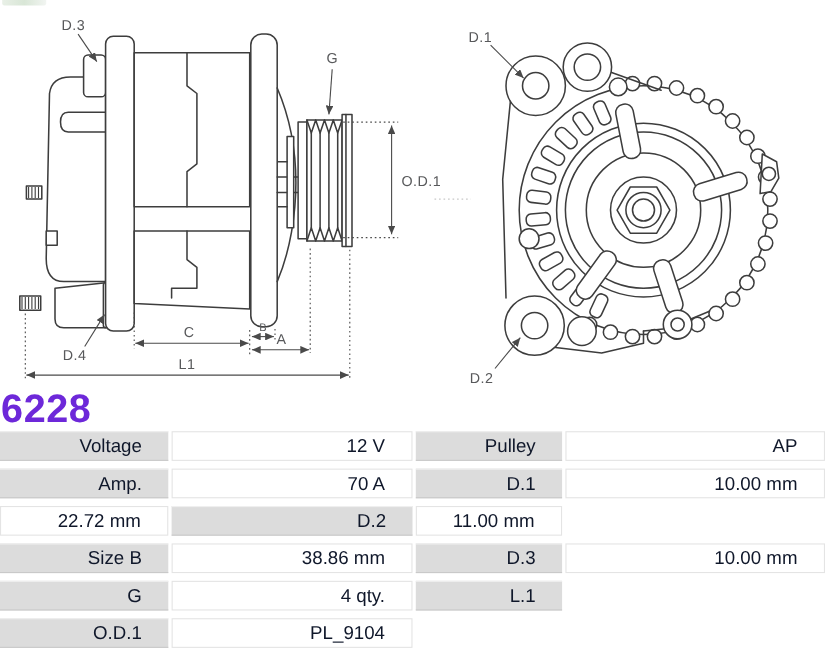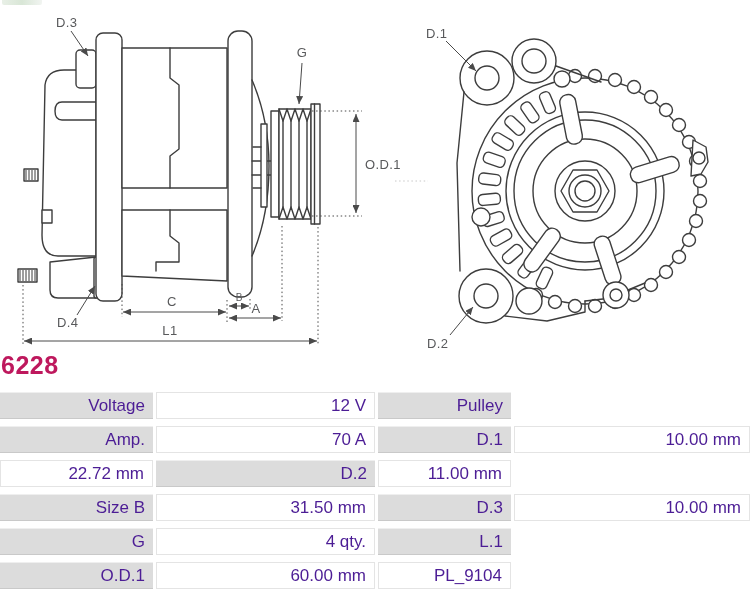--- a/index.html
+++ b/index.html
@@ -17,30 +17,30 @@
   .draw{stroke:#3d3d3d;stroke-width:1.4;fill:none;stroke-linejoin:round;stroke-linecap:round;}
   .fillw{fill:#ffffff;}
   .hatch{stroke:#3d3d3d;stroke-width:1;fill:none;}
   .dim{stroke:#4a4a4a;stroke-width:1;fill:none;}
   .dot{stroke:#4a4a4a;stroke-width:1;fill:none;stroke-dasharray:1.5 2.6;}
   .dotfaint{stroke:#c8c8c8;stroke-width:1;fill:none;stroke-dasharray:1.5 2.6;}
   .lbl{fill:#58595b;font-size:13px;font-family:"Liberation Sans",sans-serif;letter-spacing:.4px;}
   .lblsm{fill:#58595b;font-size:10px;font-family:"Liberation Sans",sans-serif;}
   #part-number{
     position:absolute;left:1px;top:351px;
-    font-size:25px;font-weight:600;color:#be185d;letter-spacing:.5px;
+    font-size:36px;font-weight:600;color:#6d28d9;letter-spacing:.5px;
   }
   #spec-table{position:absolute;left:0;top:385px;width:750px;}
   .spec-row{
     display:grid;grid-template-columns:153px 219px 133px 1fr;
     column-gap:3px;height:27px;margin-top:7px;
   }
   .cell{
     display:flex;align-items:center;justify-content:flex-end;
-    padding-right:8px;font-size:17px;color:#4c1d95;
+    padding-right:24px;font-size:17px;color:#0f172a;
   }
   .cell.label{
     background:#dcdcdc;border-top:1px solid #efefef;border-bottom:1px solid #c9c9c9;
   }
   .cell.value{
     background:#ffffff;border:1px solid #e4e4e4;
   }
 </style>
 </head>
 <body>
@@ -272,41 +272,41 @@
   </g>
 </svg>
 
 <div id="part-number">6228</div>
 
 <div id="spec-table">
   <div class="spec-row">
     <div class="cell label">Voltage</div>
     <div class="cell value">12 V</div>
     <div class="cell label">Pulley</div>
+    <div class="cell value">AP</div>
   </div>
   <div class="spec-row">
     <div class="cell label">Amp.</div>
     <div class="cell value">70 A</div>
     <div class="cell label">D.1</div>
     <div class="cell value">10.00 mm</div>
   </div>
   <div class="spec-row">
     <div class="cell value">22.72 mm</div>
     <div class="cell label">D.2</div>
     <div class="cell value">11.00 mm</div>
   </div>
   <div class="spec-row">
     <div class="cell label">Size B</div>
-    <div class="cell value">31.50 mm</div>
+    <div class="cell value">38.86 mm</div>
     <div class="cell label">D.3</div>
     <div class="cell value">10.00 mm</div>
   </div>
   <div class="spec-row">
     <div class="cell label">G</div>
     <div class="cell value">4 qty.</div>
     <div class="cell label">L.1</div>
   </div>
   <div class="spec-row">
     <div class="cell label">O.D.1</div>
-    <div class="cell value">60.00 mm</div>
     <div class="cell value">PL_9104</div>
   </div>
 </div>
 
 </body></html>

